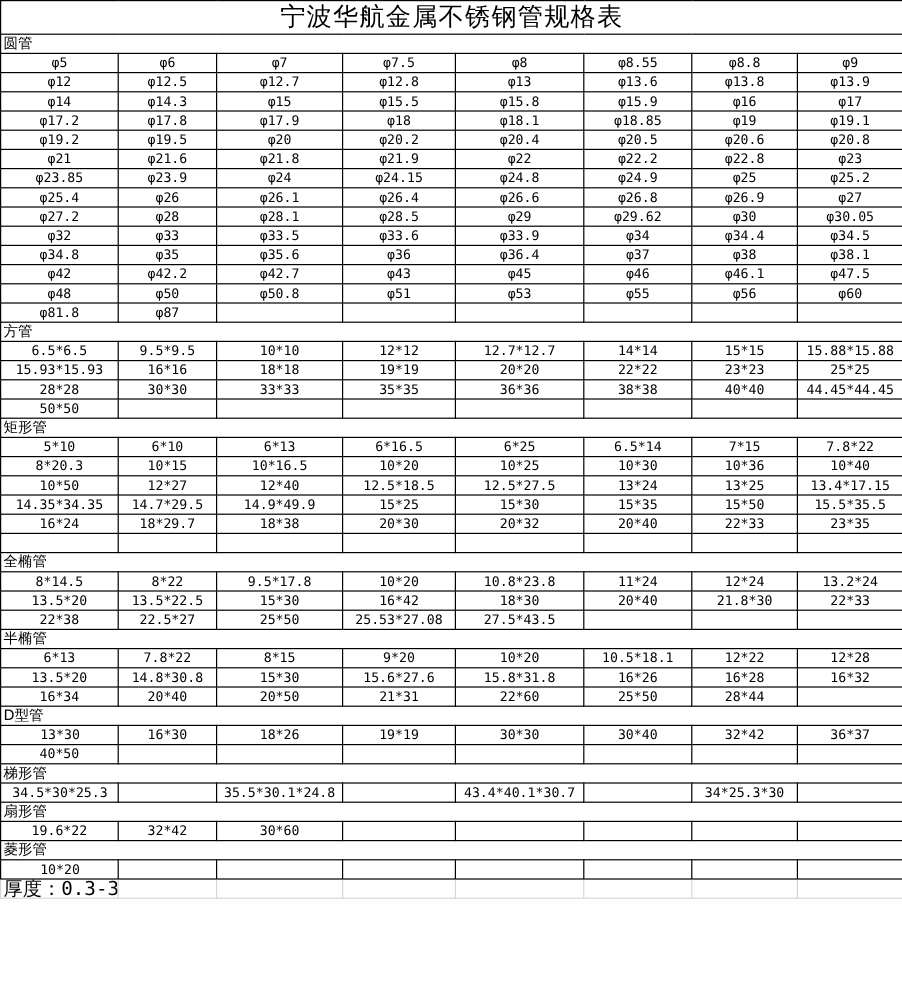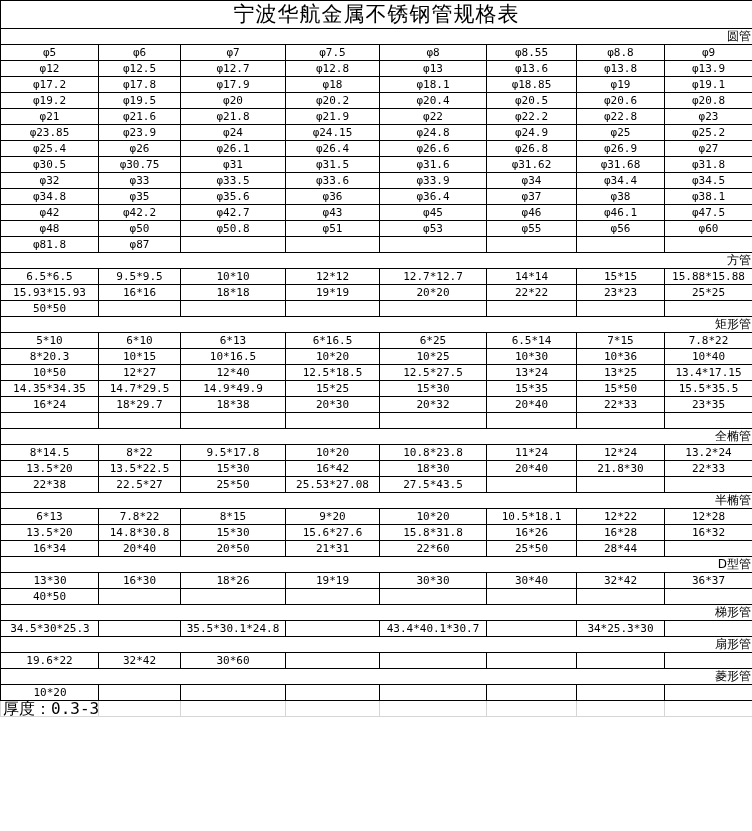--- a/index.html
+++ b/index.html
@@ -26,21 +26,21 @@
     text-align:center;vertical-align:middle;
     white-space:nowrap;overflow:hidden;
   }
   td.title{
     height:27px;
     font-family:"Liberation Serif","DejaVu Serif",serif;
     font-size:21px;line-height:27px;font-weight:500;
     text-align:center;letter-spacing:1px;
   }
   td.section{
-    text-align:right;padding-left:2px;
+    text-align:left;padding-left:2px;
     font-size:12px;
     font-family:"DejaVu Sans","Liberation Sans",sans-serif;
   }
   td.left{text-align:center;padding-left:2px;}
   tr.footer-row td{
     border:1px solid var(--grid);
     border-top:1px solid var(--border);
     font-size:16px;
   }
 </style>
@@ -81,20 +81,30 @@
         <td>φ12</td>
         <td>φ12.5</td>
         <td>φ12.7</td>
         <td>φ12.8</td>
         <td>φ13</td>
         <td>φ13.6</td>
         <td>φ13.8</td>
         <td>φ13.9</td>
       </tr>
       <tr>
+        <td>φ14</td>
+        <td>φ14.3</td>
+        <td>φ15</td>
+        <td>φ15.5</td>
+        <td>φ15.8</td>
+        <td>φ15.9</td>
+        <td>φ16</td>
+        <td>φ17</td>
+      </tr>
+      <tr>
         <td>φ17.2</td>
         <td>φ17.8</td>
         <td>φ17.9</td>
         <td>φ18</td>
         <td>φ18.1</td>
         <td>φ18.85</td>
         <td>φ19</td>
         <td>φ19.1</td>
       </tr>
       <tr>
@@ -131,28 +141,28 @@
         <td>φ25.4</td>
         <td>φ26</td>
         <td>φ26.1</td>
         <td>φ26.4</td>
         <td>φ26.6</td>
         <td>φ26.8</td>
         <td>φ26.9</td>
         <td>φ27</td>
       </tr>
       <tr>
-        <td>φ30.5</td>
-        <td>φ30.75</td>
-        <td>φ31</td>
-        <td>φ31.5</td>
-        <td>φ31.6</td>
-        <td>φ31.62</td>
-        <td>φ31.68</td>
-        <td>φ31.8</td>
+        <td>φ27.2</td>
+        <td>φ28</td>
+        <td>φ28.1</td>
+        <td>φ28.5</td>
+        <td>φ29</td>
+        <td>φ29.62</td>
+        <td>φ30</td>
+        <td>φ30.05</td>
       </tr>
       <tr>
         <td>φ32</td>
         <td>φ33</td>
         <td>φ33.5</td>
         <td>φ33.6</td>
         <td>φ33.9</td>
         <td>φ34</td>
         <td>φ34.4</td>
         <td>φ34.5</td>
@@ -214,20 +224,30 @@
         <td>15.93*15.93</td>
         <td>16*16</td>
         <td>18*18</td>
         <td>19*19</td>
         <td>20*20</td>
         <td>22*22</td>
         <td>23*23</td>
         <td>25*25</td>
       </tr>
       <tr>
+        <td>28*28</td>
+        <td>30*30</td>
+        <td>33*33</td>
+        <td>35*35</td>
+        <td>36*36</td>
+        <td>38*38</td>
+        <td>40*40</td>
+        <td>44.45*44.45</td>
+      </tr>
+      <tr>
         <td>50*50</td>
         <td></td>
         <td></td>
         <td></td>
         <td></td>
         <td></td>
         <td></td>
         <td></td>
       </tr>
       <tr>

